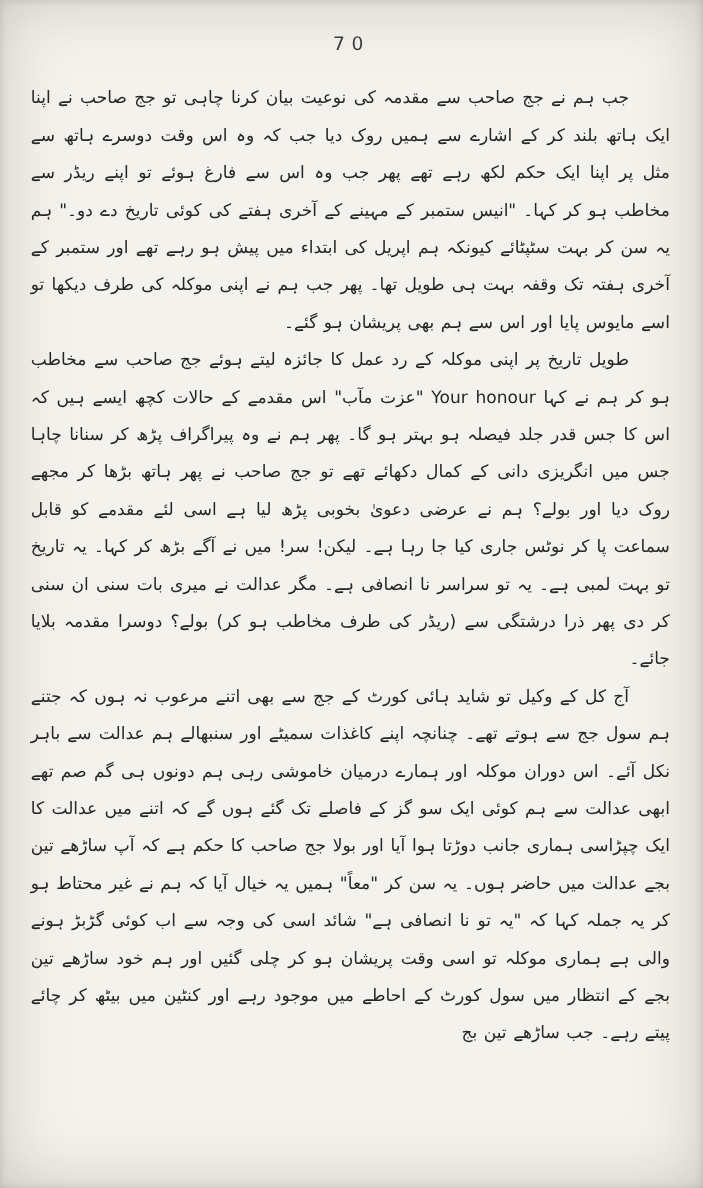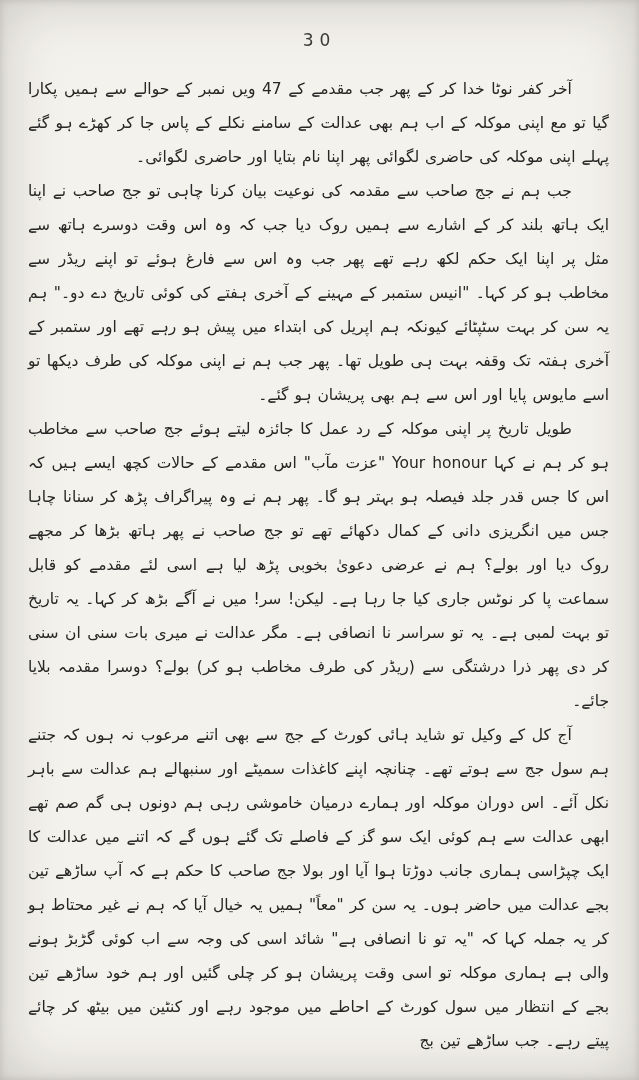--- a/index.html
+++ b/index.html
@@ -43,22 +43,21 @@
     margin: 0;
     text-indent: 2.4em;
     word-spacing: 1px;
   }
 </style>
 </head>
 <body>
 
 <div class="scan-page">
 
-  <div class="page-number">30</div>
+  <div class="page-number">70</div>
 
   <div class="text-block">
-    <p class="para">آخر کفر نوٹا خدا کر کے پھر جب مقدمے کے 47 ویں نمبر کے حوالے سے ہمیں پکارا گیا تو مع اپنی موکلہ کے اب ہم بھی عدالت کے سامنے نکلے کے پاس جا کر کھڑے ہو گئے پہلے اپنی موکلہ کی حاضری لگوائی پھر اپنا نام بتایا اور حاضری لگوائی۔</p>
     <p class="para">جب ہم نے جج صاحب سے مقدمہ کی نوعیت بیان کرنا چاہی تو جج صاحب نے اپنا ایک ہاتھ بلند کر کے اشارے سے ہمیں روک دیا جب کہ وہ اس وقت دوسرے ہاتھ سے مثل پر اپنا ایک حکم لکھ رہے تھے پھر جب وہ اس سے فارغ ہوئے تو اپنے ریڈر سے مخاطب ہو کر کہا۔ "انیس ستمبر کے مہینے کے آخری ہفتے کی کوئی تاریخ دے دو۔" ہم یہ سن کر بہت سٹپٹائے کیونکہ ہم اپریل کی ابتداء میں پیش ہو رہے تھے اور ستمبر کے آخری ہفتہ تک وقفہ بہت ہی طویل تھا۔ پھر جب ہم نے اپنی موکلہ کی طرف دیکھا تو اسے مایوس پایا اور اس سے ہم بھی پریشان ہو گئے۔</p>
     <p class="para">طویل تاریخ پر اپنی موکلہ کے رد عمل کا جائزہ لیتے ہوئے جج صاحب سے مخاطب ہو کر ہم نے کہا Your honour "عزت مآب" اس مقدمے کے حالات کچھ ایسے ہیں کہ اس کا جس قدر جلد فیصلہ ہو بہتر ہو گا۔ پھر ہم نے وہ پیراگراف پڑھ کر سنانا چاہا جس میں انگریزی دانی کے کمال دکھائے تھے تو جج صاحب نے پھر ہاتھ بڑھا کر مجھے روک دیا اور بولے؟ ہم نے عرضی دعویٰ بخوبی پڑھ لیا ہے اسی لئے مقدمے کو قابل سماعت پا کر نوٹس جاری کیا جا رہا ہے۔ لیکن! سر! میں نے آگے بڑھ کر کہا۔ یہ تاریخ تو بہت لمبی ہے۔ یہ تو سراسر نا انصافی ہے۔ مگر عدالت نے میری بات سنی ان سنی کر دی پھر ذرا درشتگی سے (ریڈر کی طرف مخاطب ہو کر) بولے؟ دوسرا مقدمہ بلایا جائے۔</p>
     <p class="para">آج کل کے وکیل تو شاید ہائی کورٹ کے جج سے بھی اتنے مرعوب نہ ہوں کہ جتنے ہم سول جج سے ہوتے تھے۔ چنانچہ اپنے کاغذات سمیٹے اور سنبھالے ہم عدالت سے باہر نکل آئے۔ اس دوران موکلہ اور ہمارے درمیان خاموشی رہی ہم دونوں ہی گم صم تھے ابھی عدالت سے ہم کوئی ایک سو گز کے فاصلے تک گئے ہوں گے کہ اتنے میں عدالت کا ایک چپڑاسی ہماری جانب دوڑتا ہوا آیا اور بولا جج صاحب کا حکم ہے کہ آپ ساڑھے تین بجے عدالت میں حاضر ہوں۔ یہ سن کر "معاً" ہمیں یہ خیال آیا کہ ہم نے غیر محتاط ہو کر یہ جملہ کہا کہ "یہ تو نا انصافی ہے" شائد اسی کی وجہ سے اب کوئی گڑبڑ ہونے والی ہے ہماری موکلہ تو اسی وقت پریشان ہو کر چلی گئیں اور ہم خود ساڑھے تین بجے کے انتظار میں سول کورٹ کے احاطے میں موجود رہے اور کنٹین میں بیٹھ کر چائے پیتے رہے۔ جب ساڑھے تین بج</p>
   </div>
 
 </div>
 
 </body></html>

